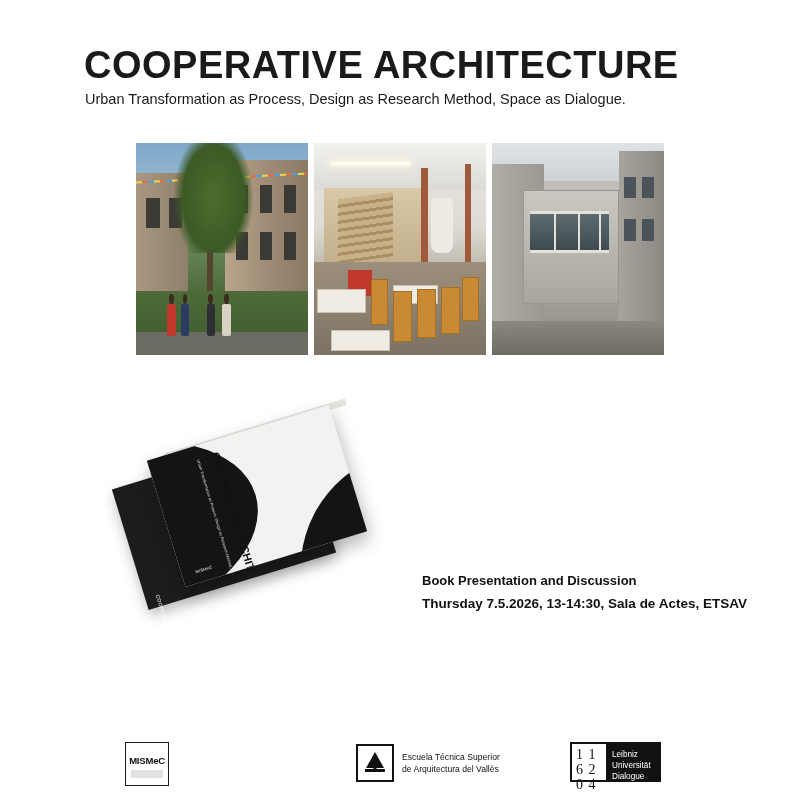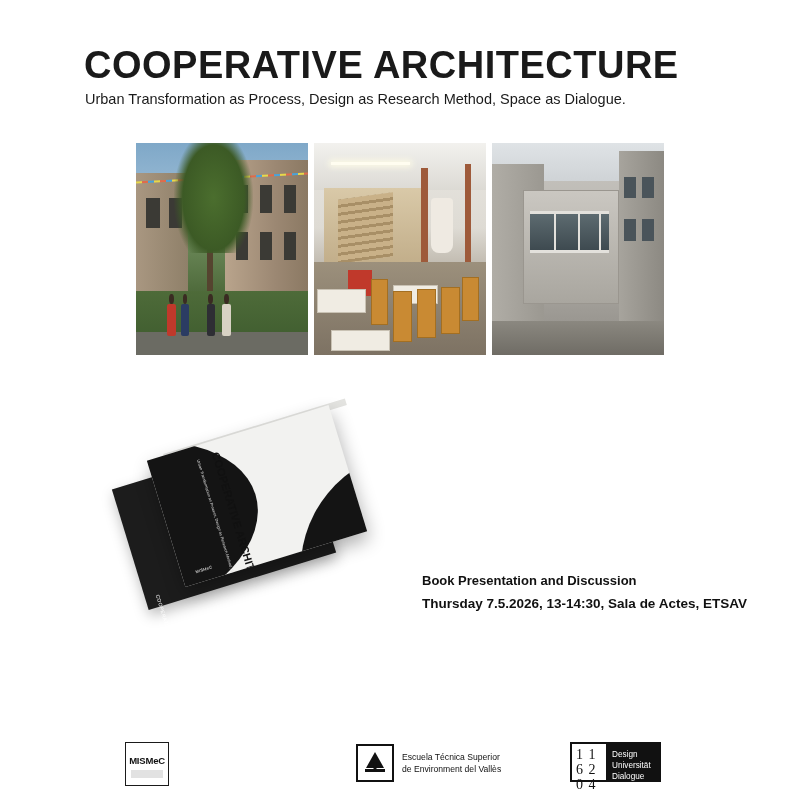--- a/index.html
+++ b/index.html
@@ -483,28 +483,28 @@
   </div>
 
   <div class="logo-group lg2">
     <div class="etsav-mark">
       <div class="a"></div>
       <div class="stem"></div>
       <div class="bar2"></div>
     </div>
     <div class="footer-text">
       <div>Escuela Técnica Superior</div>
-      <div>de Environment del Vallès</div>
+      <div>de Arquitectura del Vallès</div>
     </div>
   </div>
 
   <div class="logo-group lg3">
     <div class="leibniz-mark">
       <div class="digits">1 1<br>6 2<br>0 4</div>
       <div class="name">
-        <div>Design</div>
+        <div>Leibniz</div>
         <div>Universität</div>
         <div>Dialogue</div>
       </div>
     </div>
   </div>
 
 </div>
 
 </body></html>

